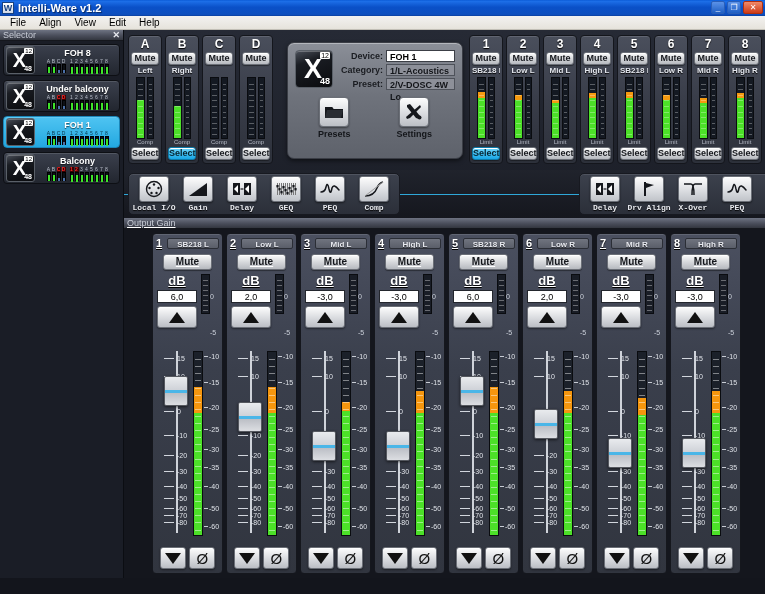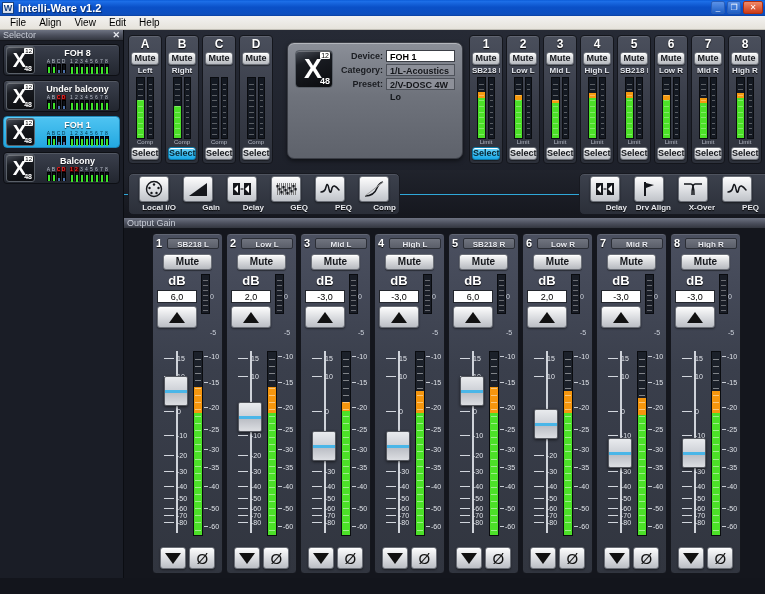--- a/index.html
+++ b/index.html
@@ -170,34 +170,35 @@
     background:linear-gradient(180deg,#20232c,#15171e);
   }
   .tool-line{ position:absolute; top:24px; left:0; width:100%; height:1px; background:#2fa7d8; }
   .tgroup{
     position:absolute; top:3px; height:42px; border-radius:5px;
     background:linear-gradient(180deg,#3d4插250,#2c303a);
     background:linear-gradient(180deg,#3c414d,#2b2f39);
     border:1px solid #171920; display:flex; align-items:flex-start; padding:2px 3px;
     box-shadow: inset 0 1px 0 rgba(255,255,255,.1);
   }
-  .tool{ width:44px; text-align:right; }
+  .tool{ width:44px; text-align:center;font-family:Liberation Mono, monospace; }
   .tool .ic{
     width:30px;height:26px;margin:0 auto; border-radius:3px;
     background:linear-gradient(180deg,#fdfdfd,#dcdee2 55%,#c0c3c9);
     border:1px solid #6b6f77; display:flex;align-items:center;justify-content:center;
     box-shadow:0 1px 2px rgba(0,0,0,.5), inset 0 1px 0 #fff;
   }
   .tool .lb{ font-size:8px; font-weight:bold; color:#e8eaef; margin-top:1px; line-height:9px;
       text-shadow:0 1px 1px #000;}
 
   
   .outgain{
     position:absolute; left:124px; top:218px; width:641px; height:304px;
     background:#14161d;
+    text-decoration:underline;
   }
   .og-body{ position:relative; height:349px; background:#14161d; padding:4px 0 0 28px;}
   .ogstrips{ display:flex; gap:3px; }
   .ogstrip{
     width:71px; height:341px; border-radius:4px;
     background:linear-gradient(180deg,#4b5060,#3a3f4c 40%,#31353f);
     border:1px solid #15171d; position:relative;
     box-shadow: inset 0 1px 0 rgba(255,255,255,.12);
   }
   .og-head{ display:flex; align-items:center; padding:3px 3px 0 3px;}
@@ -839,20 +840,42 @@
               <div class="dev-val white">FOH 1</div>
             </div>
             <div class="dev-row">
               <div class="dev-lab">Category:</div>
               <div class="dev-val">1/L-Acoustics</div>
             </div>
             <div class="dev-row">
               <div class="dev-lab">Preset:</div>
               <div class="dev-val">2/V-DOSC 4W Lo</div>
             </div>
+          </div>
+        </div>
+        <div class="dev-bottom">
+          <div class="dev-b">
+            <div class="ic">
+              <svg width="20" height="16" viewBox="0 0 20 16">
+                <path d="M1 3 L8 3 L9.5 5 L19 5 L19 14 L1 14 Z" fill="#15171c"></path>
+                <path d="M1 3 L8 3 L9.5 5 L1 5 Z" fill="#15171c"></path>
+                <path d="M3 6 L19 6 L17 14 L1 14 Z" fill="#2a2d33"></path>
+              </svg>
+            </div>
+            <div class="lb">Presets</div>
+          </div>
+          <div class="dev-b">
+            <div class="ic">
+              <svg width="20" height="20" viewBox="0 0 20 20">
+                <path d="M3 3 L6 2 L16 14 L15 17 L12 16 L3 5 Z" fill="#15171c"></path>
+                <path d="M16 3 L17 5 L6 16 L3 17 L2 15 Z" fill="#15171c"></path>
+                <circle cx="15.5" cy="15.5" r="2" fill="#15171c"></circle>
+              </svg>
+            </div>
+            <div class="lb">Settings</div>
           </div>
         </div>
       </div>
 
       <div class="striprow" id="output-strips" style="left:345px; top:5px;">
           <div class="strip">
             <div class="num">1</div>
             <div class="btn mute">Mute</div>
             <div class="chname">SB218 L</div>
             <div class="meterbox">

